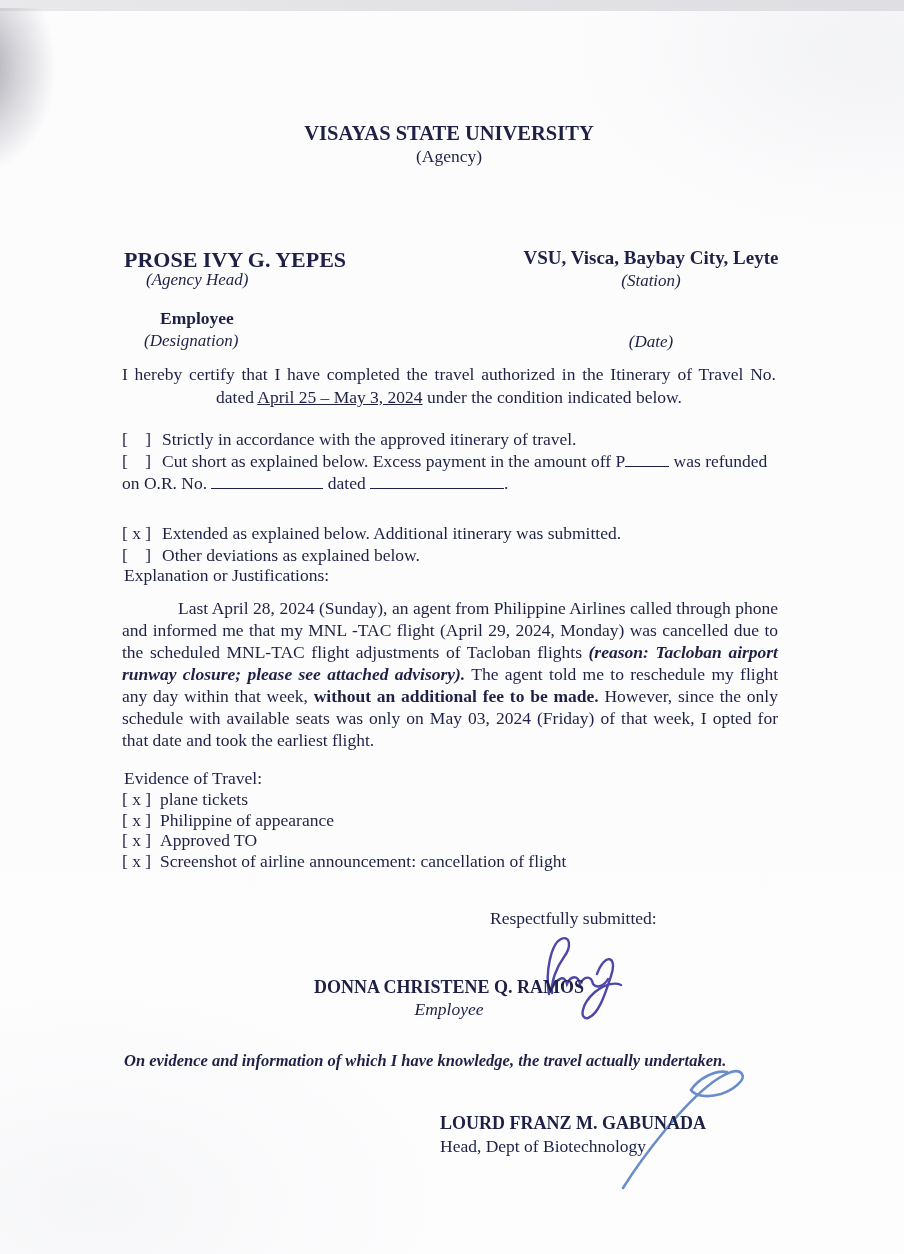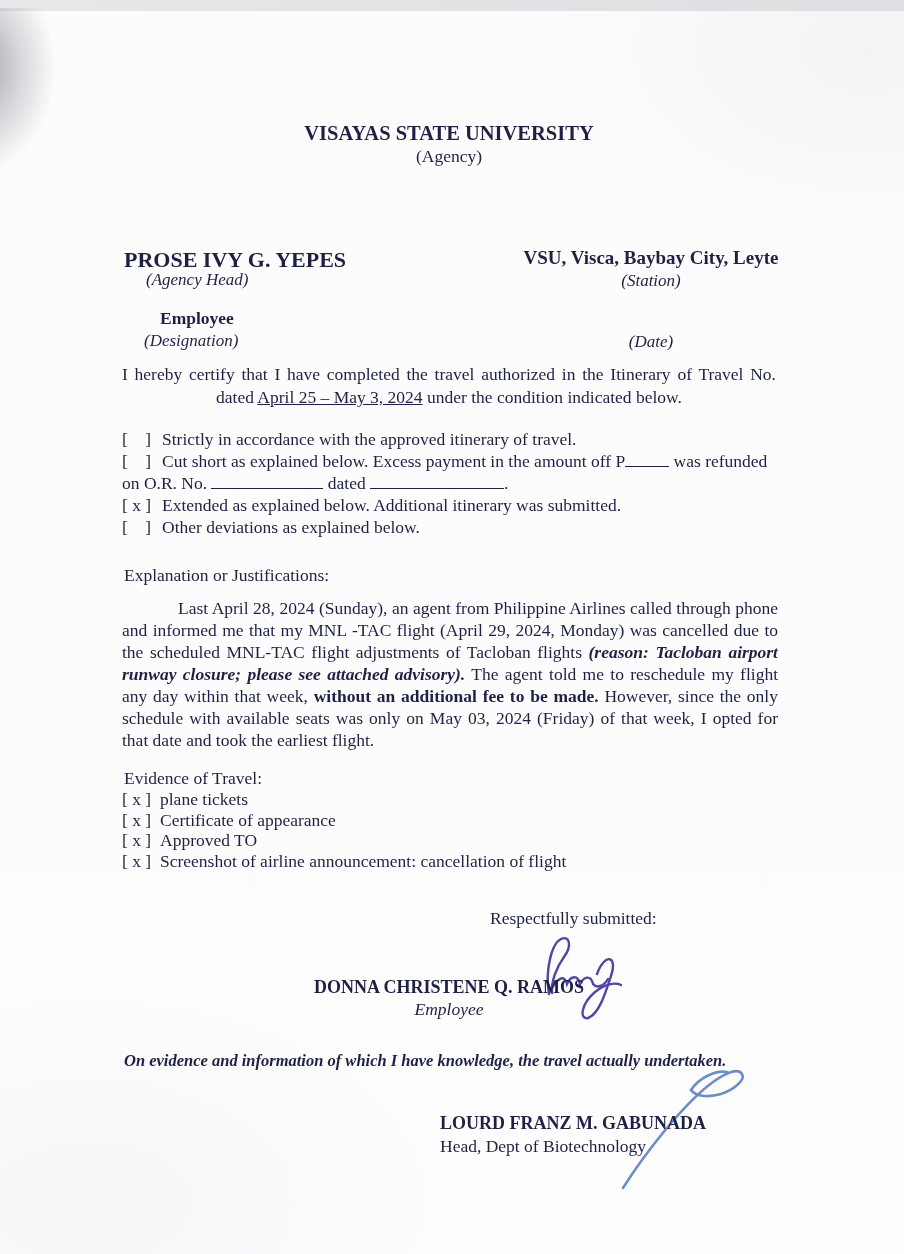--- a/index.html
+++ b/index.html
@@ -80,42 +80,42 @@
     </div>
     <div class="cond-row">
       <span class="mark">[    ]</span>
       <span class="cond-text" style="white-space:normal;"><span>Cut short as explained below.  Excess payment in the amount off P</span><span class="blank blank-p"></span><span> was refunded</span></span>
     </div>
     <div style="white-space:normal;">
       <span>on O.R. No. </span><span class="blank blank-or"></span><span> dated </span><span class="blank blank-dated"></span><span>.</span>
     </div>
     <div class="cond-row">
       <span class="mark">[ x ]</span>
-      <span class="cond-text" style="white-space:normal;">Extended as explained below.  Additional itinerary was submitted.</span>
+      <span class="cond-text" style="white-space:normal;margin-top:28px;">Extended as explained below.  Additional itinerary was submitted.</span>
     </div>
     <div class="cond-row">
       <span class="mark">[    ]</span>
       <span class="cond-text" style="white-space:normal;">Other deviations as explained below.</span>
     </div>
   </div>
 
   <div class="abs body-text" style="left:124px;top:564px;">Explanation or Justifications:</div>
   <div class="abs body-text para-wrap" style="left:122px;top:597px;width:656px;text-align:justify;text-indent:56px;">
     <span>Last April 28, 2024 (Sunday), an agent from Philippine Airlines called through phone and informed me that my MNL -TAC flight (April 29, 2024, Monday) was cancelled due to the scheduled MNL-TAC flight adjustments of Tacloban flights </span><span class="bi">(reason: Tacloban airport runway closure; please see attached advisory).</span><span> The agent told me to reschedule my flight any day within that week, </span><span class="b">without an additional fee to be made.</span><span> However, since the only schedule with available seats was only on May 03, 2024 (Friday) of that week, I opted for that date and took the earliest flight.</span>
   </div>
 
   <div class="abs body-text" style="left:124px;top:767px;">Evidence of Travel:</div>
   <div class="abs body-text" style="left:122px;top:789px;width:656px;">
     <div class="ev-row">
       <span class="ev-mark">[ x ]</span>
       <span>plane tickets</span>
     </div>
     <div class="ev-row">
       <span class="ev-mark">[ x ]</span>
-      <span>Certificate of appearance</span>
+      <span>Philippine of appearance</span>
     </div>
     <div class="ev-row">
       <span class="ev-mark">[ x ]</span>
       <span>Approved TO</span>
     </div>
     <div class="ev-row">
       <span class="ev-mark">[ x ]</span>
       <span>Screenshot of airline announcement: cancellation of flight</span>
     </div>
   </div>

